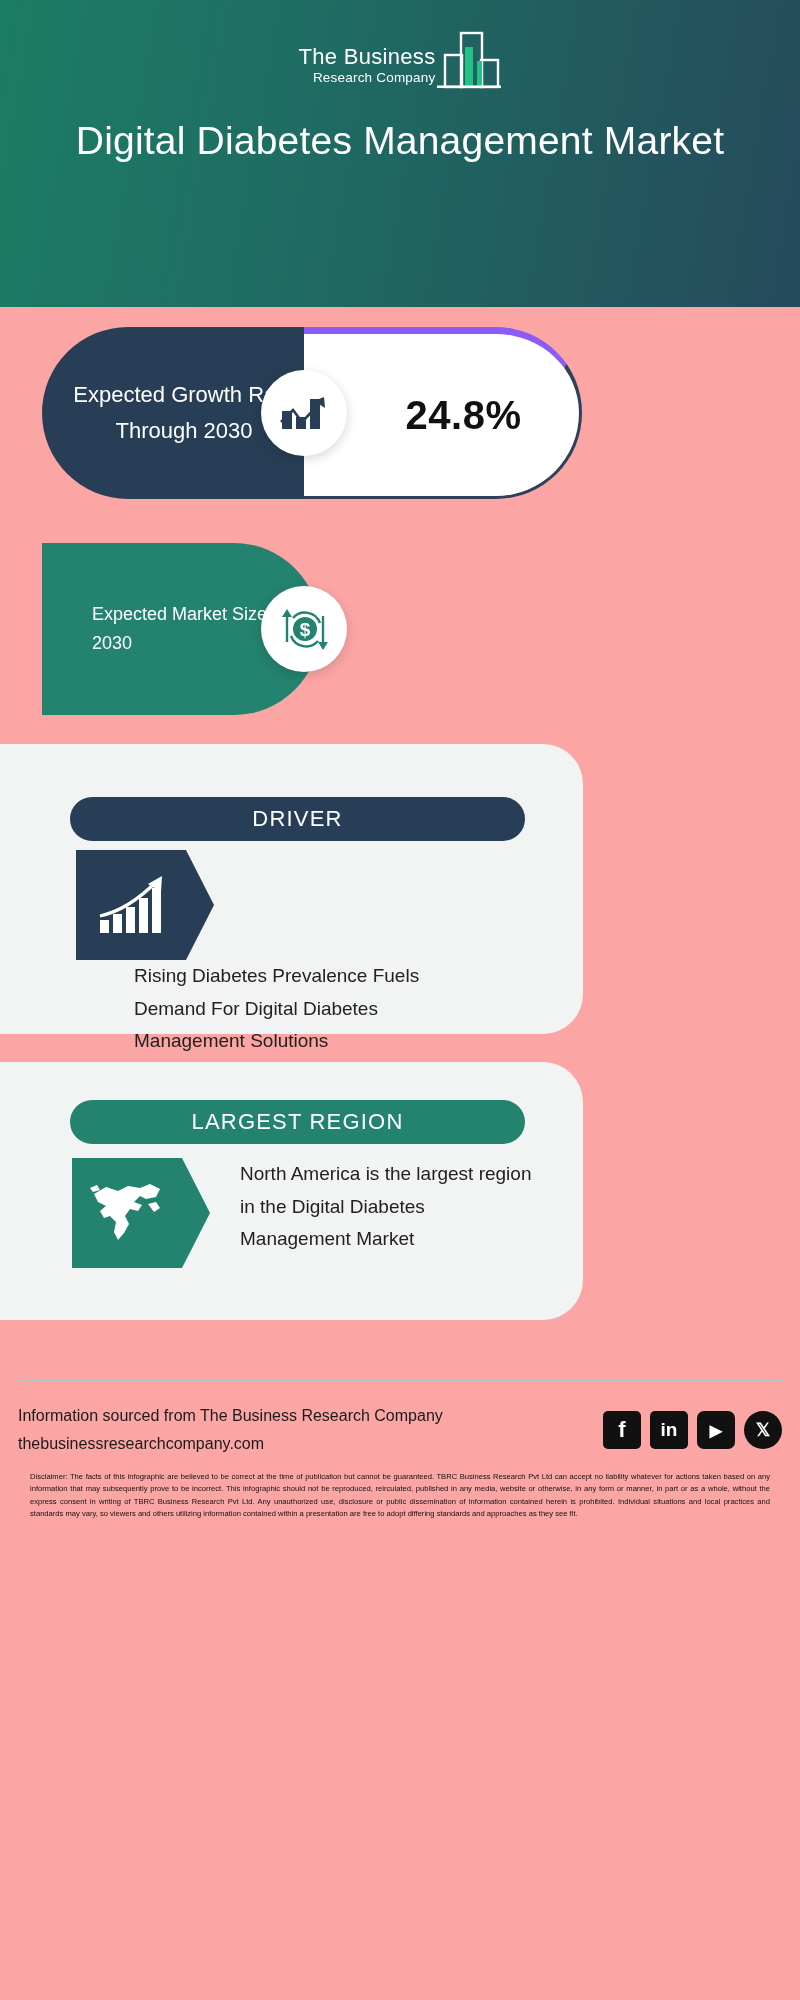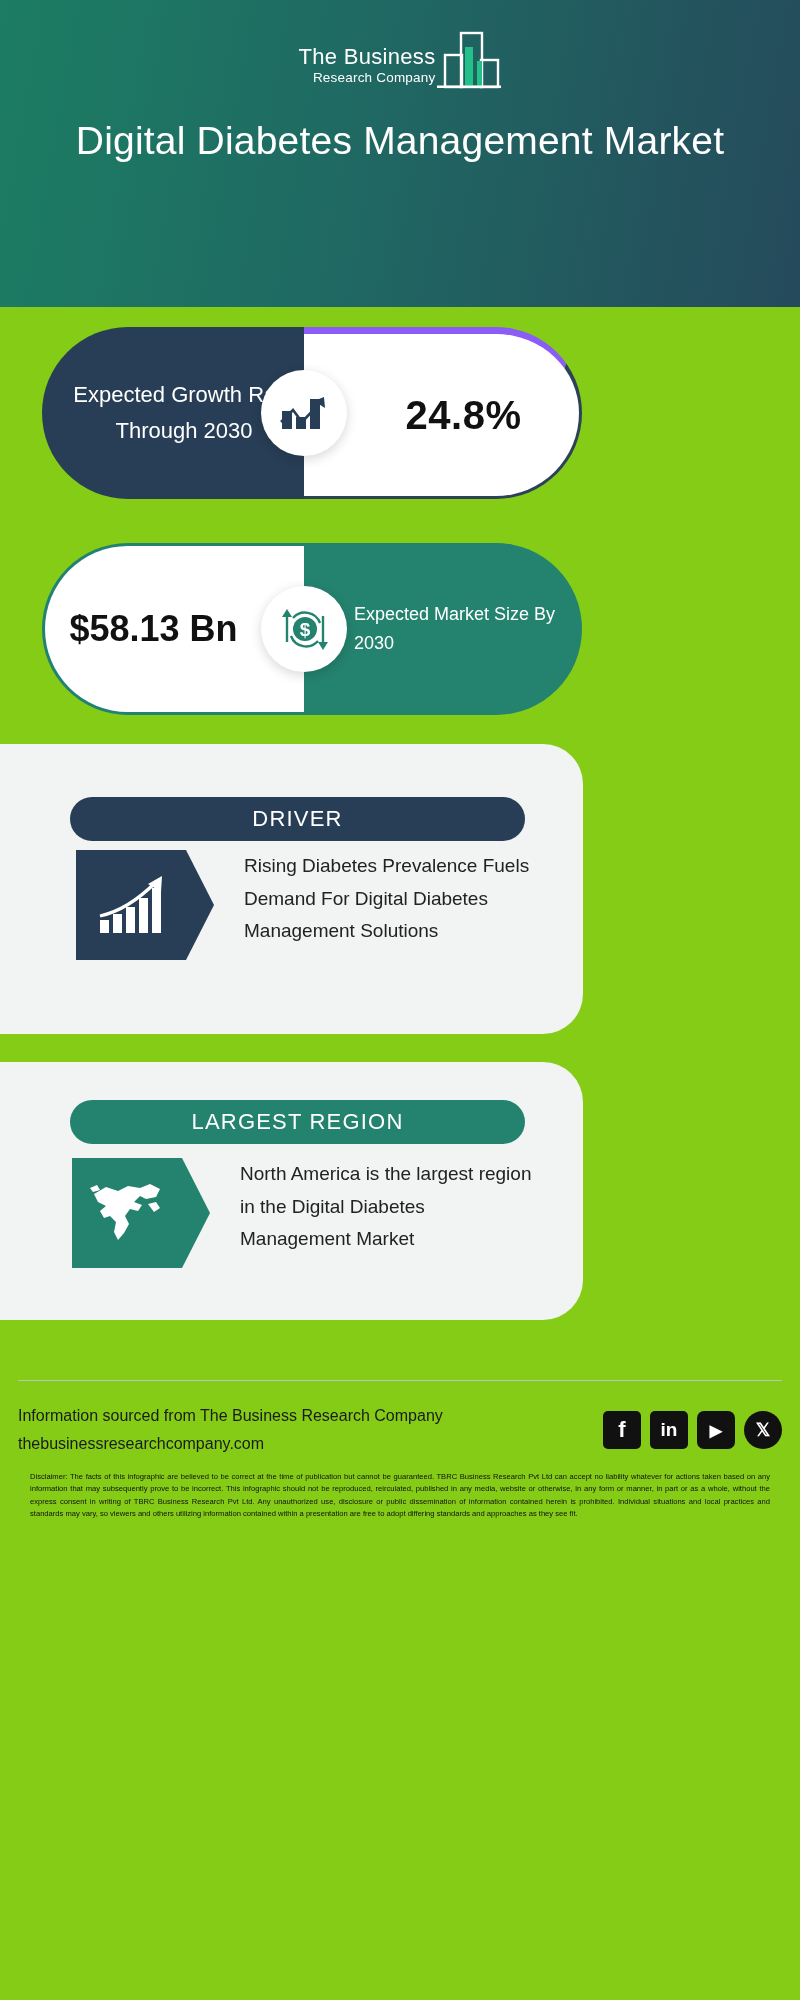--- a/index.html
+++ b/index.html
@@ -2,21 +2,21 @@
 <html><head>
 <meta charset="utf-8">
 <style>
   * { box-sizing: border-box; margin: 0; padding: 0; }
   html, body {
     width: 800px; height: 2000px;
     background: #ffffff;
     font-family: "Liberation Sans", sans-serif;
     overflow: hidden;
   }
-  .page { position: relative; width: 800px; height: 2000px; background:#84cc16; }
+  .page { position: relative; width: 800px; height: 2000px; background:#fca5a5; }
 
   
   .header {
     position: relative;
     width: 800px; height: 307px;
     background: linear-gradient(100deg, #1c7d63 0%, #1f6b63 40%, #254a5b 100%);
     display: flex; flex-direction: column; align-items: center;
   }
   .logo-wrap {
     margin-top: 18px;
@@ -121,21 +121,21 @@
     position: absolute; left: 70px;
     width: 455px; height: 44px;
     border-radius: 26px;
     display: flex; align-items: center; justify-content: center;
     color: #fff; font-size: 22px; letter-spacing: 1.2px;
   }
   .pill-driver { top: 53px; background: #283e56; }
   .pill-region { top: 38px; background: #24836f; }
 
   .row { position: absolute; display: flex; align-items: flex-start; }
-  .row-driver { left: 76px; top: 106px; }
+  .row-driver { left: 76px; top: 106px; flex-direction: column; }
   .row-region { left: 72px; top: 96px; }
 
   .arrowbox {
     position: relative;
     width: 110px; height: 110px;
     background: #283e56;
     display: flex; align-items: center; justify-content: center;
     flex: none;
   }
   .arrowbox.green { background: #24836f; }
@@ -216,23 +216,20 @@
         <rect x="4" y="22" width="10" height="18" fill="#283e56"></rect>
         <rect x="18" y="28" width="10" height="12" fill="#283e56"></rect>
         <rect x="32" y="10" width="10" height="30" fill="#283e56"></rect>
         <polyline points="3,33 15,21 24,33 44,12" fill="none" stroke="#283e56" stroke-width="2.6"></polyline>
         <polygon points="46,8 47,19 36,12" fill="#283e56"></polygon>
       </svg>
     </div>
   </div>
 
   <div class="stat2">
-    <div class="stat2-left">
-      <span class="stat2-value">$58.13 Bn</span>
-    </div>
     <div class="stat2-right">Expected Market Size By 2030</div>
     <div class="badge badge2">
       <svg width="54" height="54" viewBox="0 0 54 54">
         <circle cx="28" cy="27" r="12" fill="#24836f"></circle>
         <text x="28" y="34" text-anchor="middle" font-family="Liberation Sans, sans-serif" font-size="19" font-weight="700" fill="#ffffff">$</text>
         <path d="M16 16 A16 16 0 0 1 43 21" fill="none" stroke="#24836f" stroke-width="2.4"></path>
         <path d="M41 39 A16 16 0 0 1 14 34" fill="none" stroke="#24836f" stroke-width="2.4"></path>
         <line x1="10" y1="40" x2="10" y2="13" stroke="#24836f" stroke-width="2.4"></line>
         <polygon points="10,7 15,15 5,15" fill="#24836f"></polygon>
         <line x1="46" y1="14" x2="46" y2="41" stroke="#24836f" stroke-width="2.4"></line>

